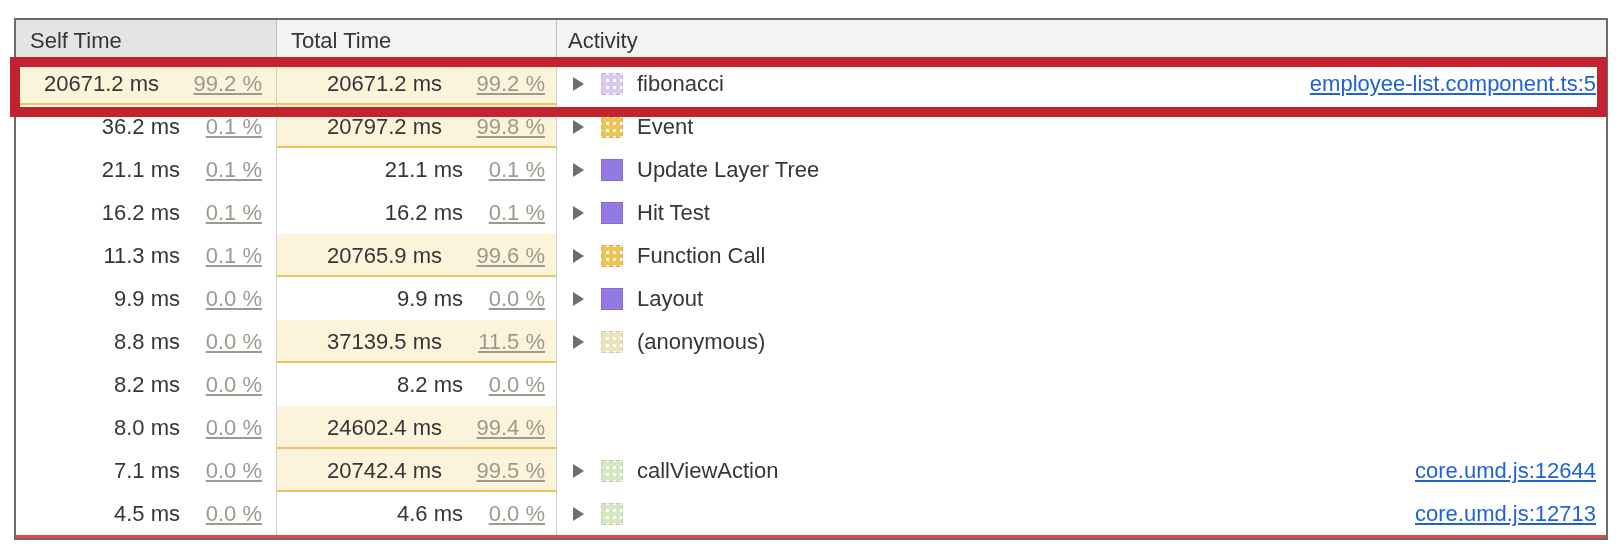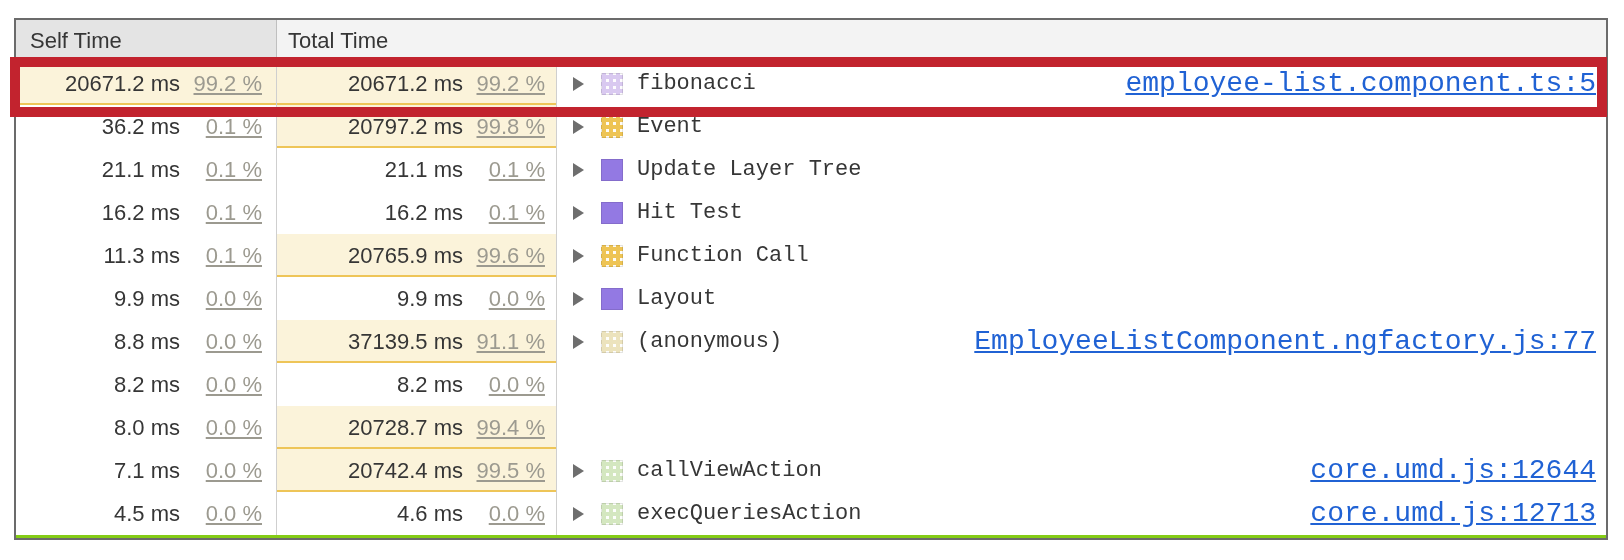--- a/index.html
+++ b/index.html
@@ -1,60 +1,61 @@
 <!DOCTYPE html>
 <html style="--annotation-red: #c2232e; --highlight-bg: #fbf3da; --highlight-border: #eec558; --link-blue: #2062d4; --header-bg: #f3f3f3; --sorted-header-bg: #e4e4e4; --table-border: #6b6b6b; --text-dark: #363636; --text-pct: #9c9a90; --arrow-gray: #6e6e6e;"><head>
 <meta charset="utf-8">
 <style>
   html,body{margin:0;padding:0;background:#ffffff;width:1624px;height:560px;overflow:hidden;
     font-family:"Liberation Sans","DejaVu Sans",sans-serif;-webkit-font-smoothing:antialiased;}
   .stage{position:relative;width:1624px;height:560px;background:#fff;}
 
   
   .grid{position:absolute;left:14px;top:18px;width:1594px;height:522px;
-    border:2px solid var(--table-border);box-sizing:border-box;background:#84cc16;}
+    border:2px solid var(--table-border);box-sizing:border-box;background:#ef4444;}
   .hdr{display:grid;grid-template-columns:261px 280px 1fr;height:42px;background:var(--header-bg);}
   .hcell{display:flex;align-items:center;box-sizing:border-box;padding-left:14px;
     font-size:22px;color:var(--text-dark);border-right:1px solid #bfbfbf;}
   .hcell.sorted{background:var(--sorted-header-bg);}
   .hcell:last-child{border-right:none;padding-left:11px;}
 
   .tbody{display:block;}
   .row{display:grid;grid-template-columns:261px 280px 1fr;height:43px;background:#fff;}
   .cell-num{display:flex;align-items:center;justify-content:flex-end;box-sizing:border-box;
     border-right:1px solid #cfcfcf;padding-right:14px;font-size:22px;}
   .cell-num .t{color:var(--text-dark);white-space:nowrap;}
   .cell-num .p{width:82px;text-align:right;color:var(--text-pct);white-space:nowrap;text-decoration:underline;}
-  .cell-num.hl{background:var(--highlight-bg);box-shadow:inset 0 -2px 0 var(--highlight-border);}
+  .cell-num.hl{background:var(--highlight-bg);box-shadow:inset 0 -2px 0 var(--highlight-border);gap:21px;}
   .cell-num.total{padding-right:11px;}
 
-  .cell-act{display:flex;align-items:center;box-sizing:border-box;padding:0 10px 0 16px;min-width:0;font-family:Liberation Mono, monospace;}
+  .cell-act{display:flex;align-items:center;box-sizing:border-box;padding:0 10px 0 16px;min-width:0;}
   .tri{width:0;height:0;border-top:7px solid transparent;border-bottom:7px solid transparent;
     border-left:11px solid var(--arrow-gray);margin-right:17px;flex:none;}
   .swatch{width:22px;height:22px;flex:none;margin-right:14px;box-sizing:border-box;
     border:1px solid rgba(0,0,0,0.10);}
   .swatch.dotted{background-image:radial-gradient(rgba(255,255,255,0.95) 1.5px,transparent 1.7px);
     background-size:7px 7px;background-position:2px 3px;}
   .alabel{font-size:22px;color:var(--text-dark);white-space:nowrap;overflow:hidden;}
-  .srclink{margin-left:auto;font-size:28px;color:var(--link-blue);text-decoration:underline;
+  .srclink{margin-left:auto;font-size:22px;color:var(--link-blue);text-decoration:underline;
     white-space:nowrap;padding-left:20px;}
 
   
   .annotation{position:absolute;left:10px;top:57px;width:1597px;height:60px;box-sizing:border-box;
     border:10px solid var(--annotation-red);pointer-events:none;z-index:5;}
 </style>
 </head>
 <body>
 
 <div class="stage">
 
   <div class="grid">
     <div class="hdr">
       <div class="hcell sorted">Self Time</div>
       <div class="hcell">Total Time</div>
+      <div class="hcell">Activity</div>
     </div>
     <div class="tbody">
   <div class="row">
     <div class="cell-num hl">
       <span class="t">20671.2 ms</span>
       <span class="p">99.2 %</span>
     </div>
     <div class="cell-num total hl">
       <span class="t">20671.2 ms</span>
       <span class="p">99.2 %</span>
@@ -152,48 +153,47 @@
     </div>
   </div>
 
   <div class="row">
     <div class="cell-num">
       <span class="t">8.8 ms</span>
       <span class="p">0.0 %</span>
     </div>
     <div class="cell-num total hl">
       <span class="t">37139.5 ms</span>
-      <span class="p">91.1 %</span>
+      <span class="p">11.5 %</span>
     </div>
     <div class="cell-act">
       <span class="tri"></span>
       <span class="swatch dotted" style="background-color: rgb(236, 227, 189);"></span>
       <span class="alabel">(anonymous)</span>
-      <span class="srclink">EmployeeListComponent.ngfactory.js:77</span>
     </div>
   </div>
 
   <div class="row">
     <div class="cell-num">
       <span class="t">8.2 ms</span>
       <span class="p">0.0 %</span>
     </div>
     <div class="cell-num total">
       <span class="t">8.2 ms</span>
       <span class="p">0.0 %</span>
     </div>
   </div>
 
   <div class="row">
     <div class="cell-num">
       <span class="t">8.0 ms</span>
       <span class="p">0.0 %</span>
     </div>
     <div class="cell-num total hl">
-      <span class="t">20728.7 ms</span>
+      <span class="t">24602.4 ms</span>
       <span class="p">99.4 %</span>
     </div>
   </div>
 
   <div class="row">
     <div class="cell-num">
       <span class="t">7.1 ms</span>
       <span class="p">0.0 %</span>
     </div>
     <div class="cell-num total hl">
@@ -213,21 +213,20 @@
       <span class="t">4.5 ms</span>
       <span class="p">0.0 %</span>
     </div>
     <div class="cell-num total">
       <span class="t">4.6 ms</span>
       <span class="p">0.0 %</span>
     </div>
     <div class="cell-act">
       <span class="tri"></span>
       <span class="swatch dotted" style="background-color: rgb(212, 231, 192);"></span>
-      <span class="alabel">execQueriesAction</span>
       <span class="srclink">core.umd.js:12713</span>
     </div>
   </div>
 </div>
   </div>
 
   <div class="annotation"></div>
 </div>
 
 </body></html>

